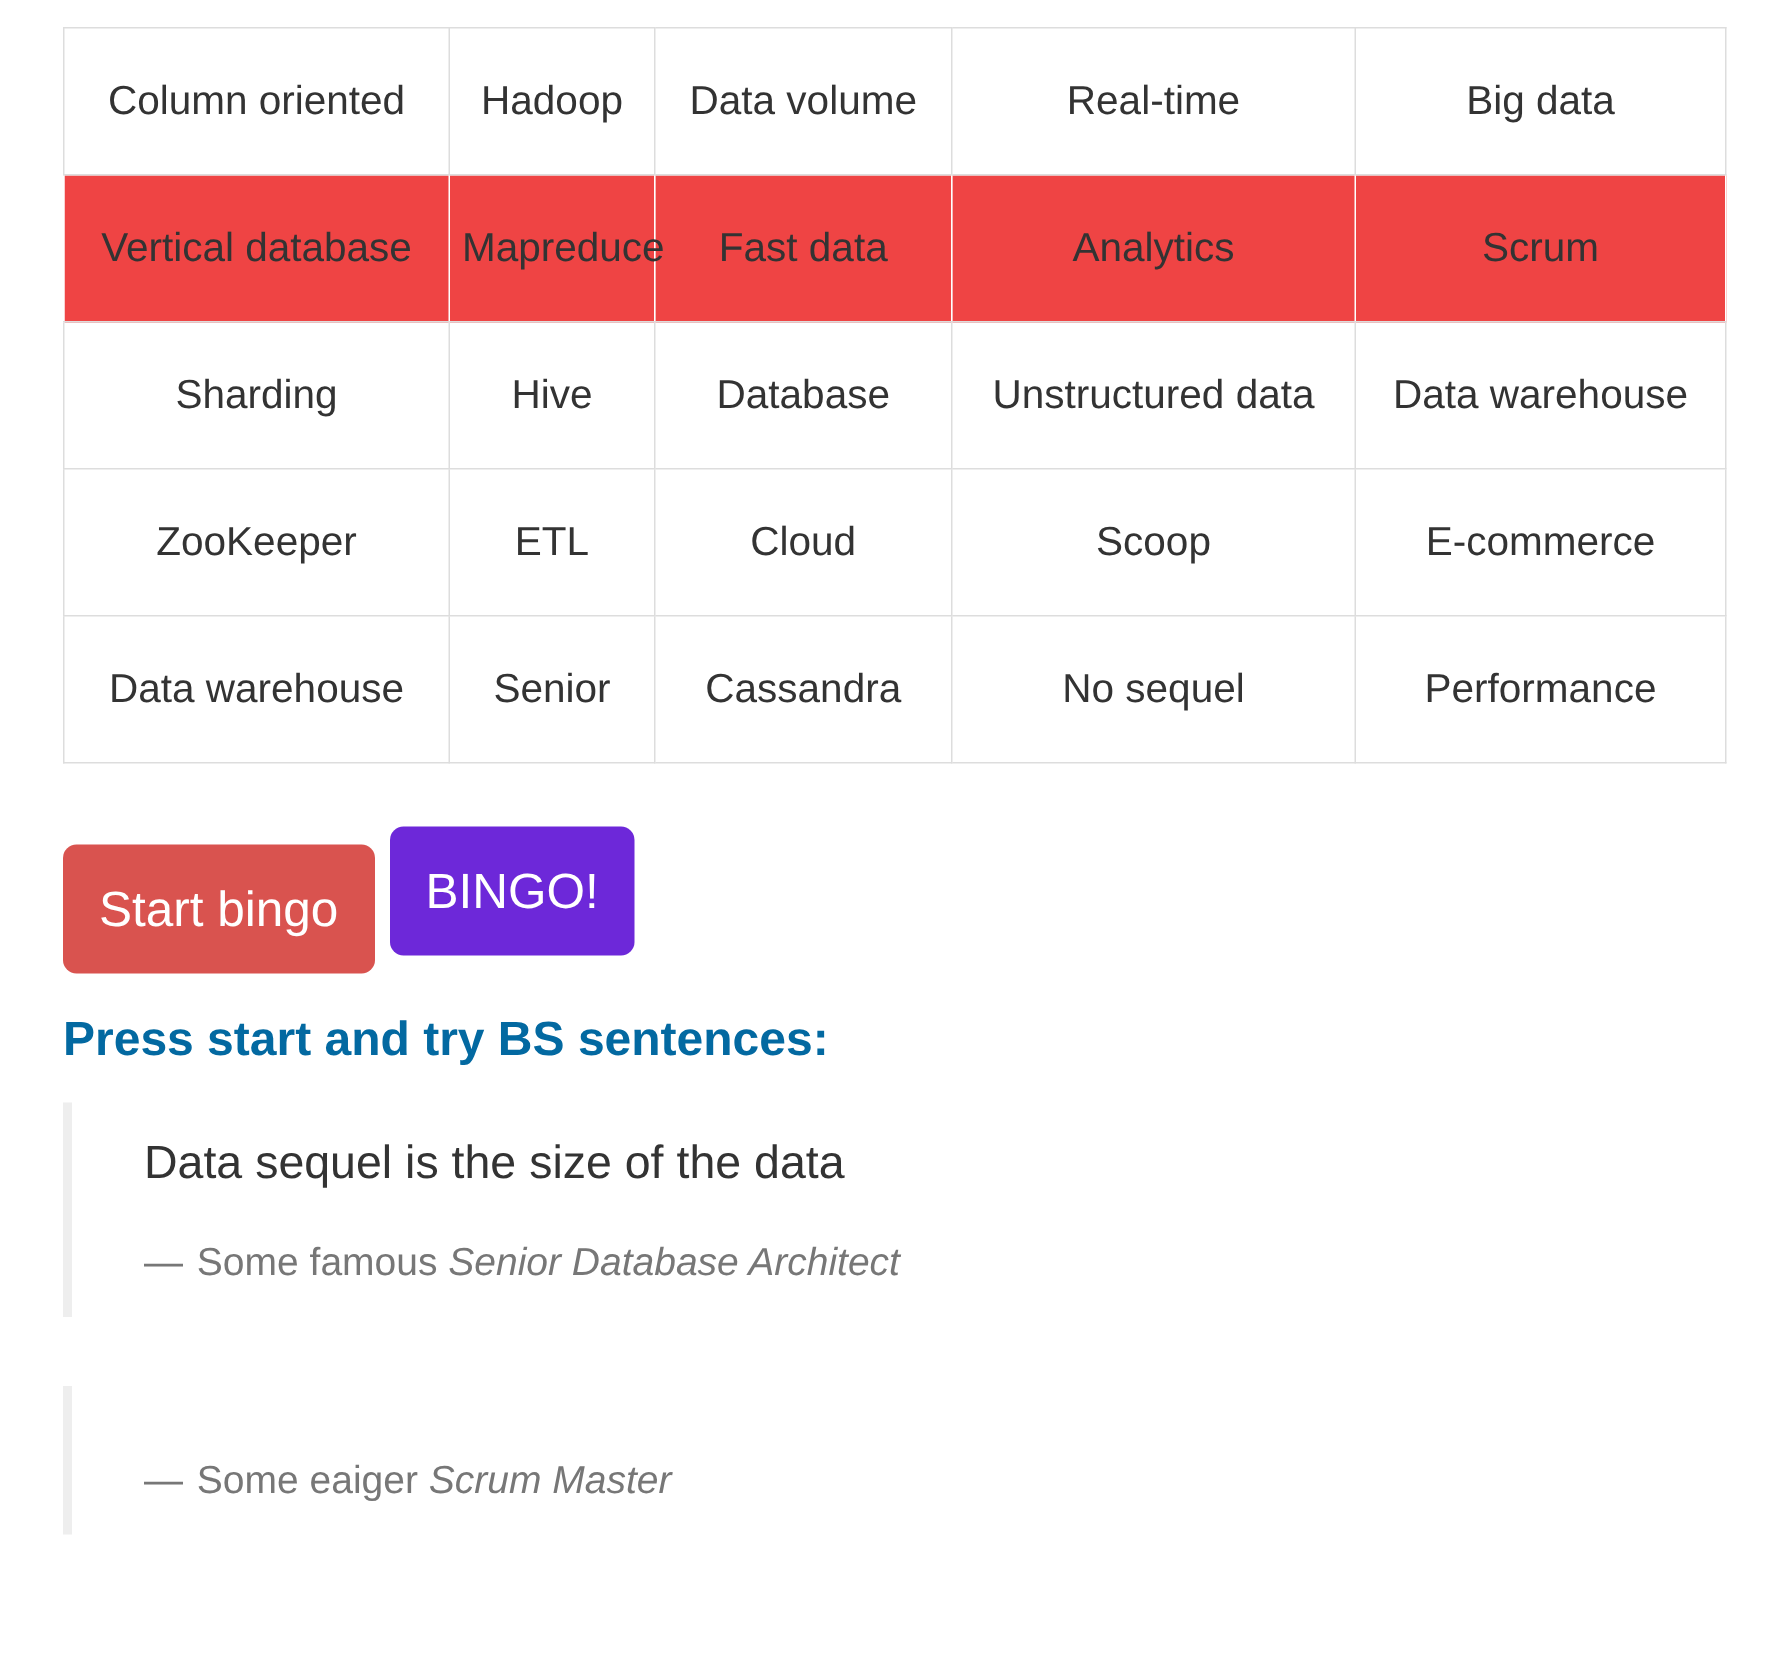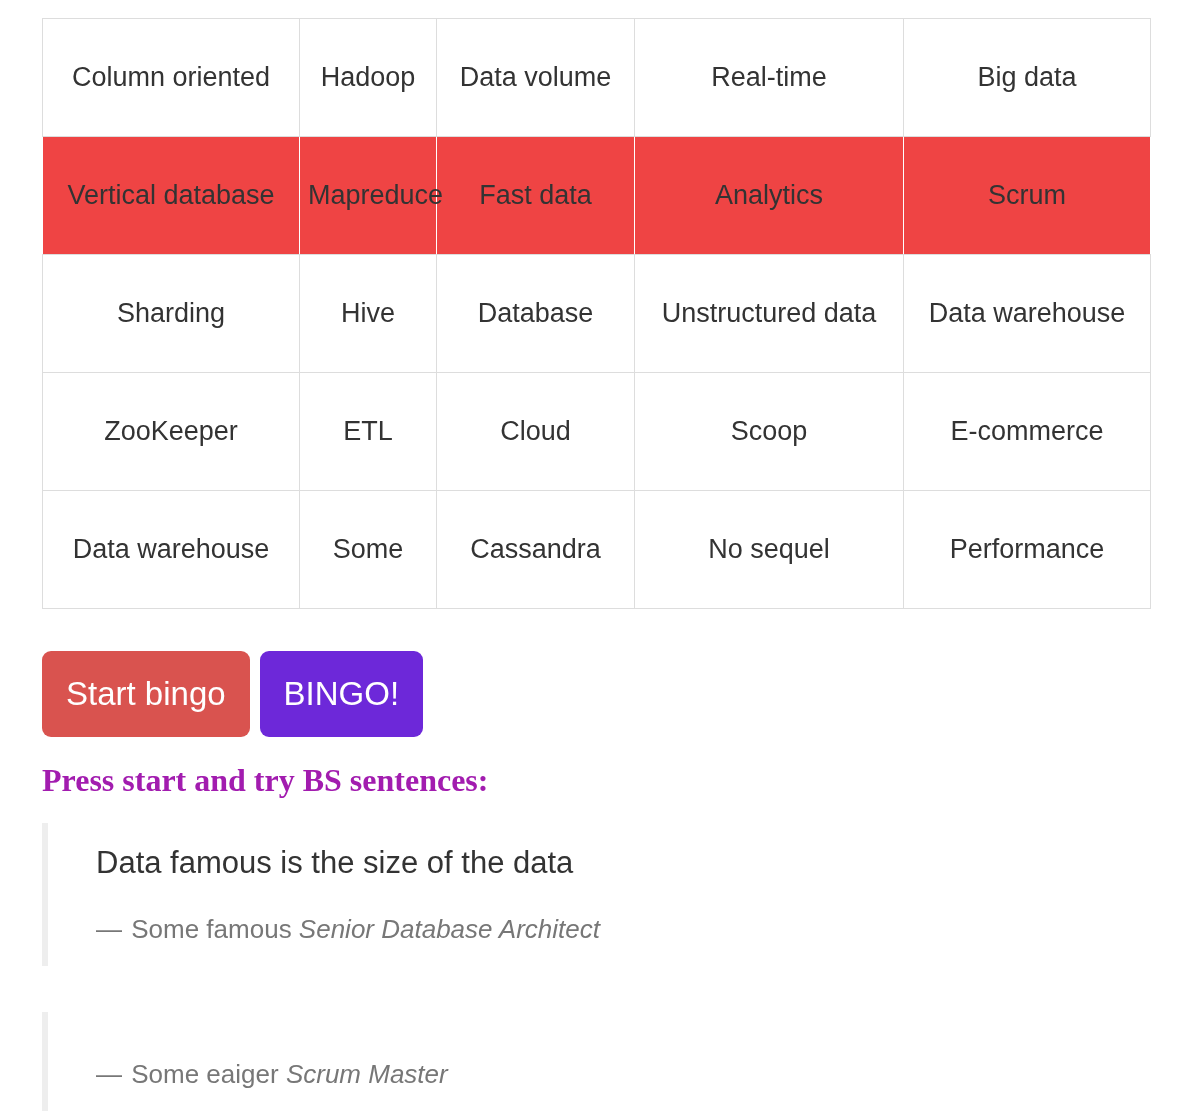--- a/index.html
+++ b/index.html
@@ -23,21 +23,21 @@
 
   
   .bingo-table {
     width: 1108px;
     border-collapse: collapse;
     table-layout: fixed;
     background: #ffffff;
   }
   .bingo-table td {
     border: 1px solid #dddddd;
-    height: 118px;
+    height: 98px;
     text-align: center;
     vertical-align: middle;
     font-size: 27px;
     line-height: 1.42;
     color: #333333;
     padding: 8px;
     box-sizing: border-box;
   }
   .bingo-table col.c1 { width: 257px; }
   .bingo-table col.c2 { width: 137px; }
@@ -65,31 +65,30 @@
     border-radius: 9px;
     font-family: inherit;
     font-size: 33px;
     line-height: 1;
     color: #ffffff;
     padding: 26px 24px 27px 24px;
     cursor: pointer;
     display: inline-block;
     white-space: nowrap;
   }
-  .btn-danger { background: #d9534f; }
+  .btn-danger { background: #d9534f; margin-top: 12px; }
   .btn-success { background: #6d28d9; }
 
   
   .press-heading {
     margin: 24px 0 0 0;
     font-size: 32px;
     font-weight: bold;
-    color: #a21caf;
+    color: #0369a1;
     line-height: 1.2;
-    font-family: Liberation Serif, serif;
   }
 
   
   .quote-list {
     margin-top: 24px;
   }
   blockquote.quote {
     margin: 0 0 46px 0;
     padding: 18px 0 18px 48px;
     border-left: 6px solid #eeeeee;
@@ -150,39 +149,39 @@
       </tr>
       <tr>
         <td>ZooKeeper</td>
         <td>ETL</td>
         <td>Cloud</td>
         <td>Scoop</td>
         <td>E-commerce</td>
       </tr>
       <tr>
         <td>Data warehouse</td>
-        <td>Some</td>
+        <td>Senior</td>
         <td>Cassandra</td>
         <td>No sequel</td>
         <td>Performance</td>
       </tr>
     </tbody>
   </table>
 
   <div class="btn-row">
     <button class="btn btn-danger">Start bingo</button>
     <button class="btn btn-success">BINGO!</button>
   </div>
 
   <h3 class="press-heading">Press start and try BS sentences:</h3>
 
   <div class="quote-list">
 
     <blockquote class="quote">
-      <p class="quote-text">Data famous is the size of the data</p>
+      <p class="quote-text">Data sequel is the size of the data</p>
       <div class="quote-footer"><span class="dash">—</span><span> Some famous </span><cite class="quote-cite">Senior Database Architect</cite></div>
     </blockquote>
 
     <blockquote class="quote">
       <div class="quote-footer"><span class="dash">—</span><span> Some eaiger </span><cite class="quote-cite">Scrum Master</cite></div>
     </blockquote>
 
   </div>
 
 </div>

